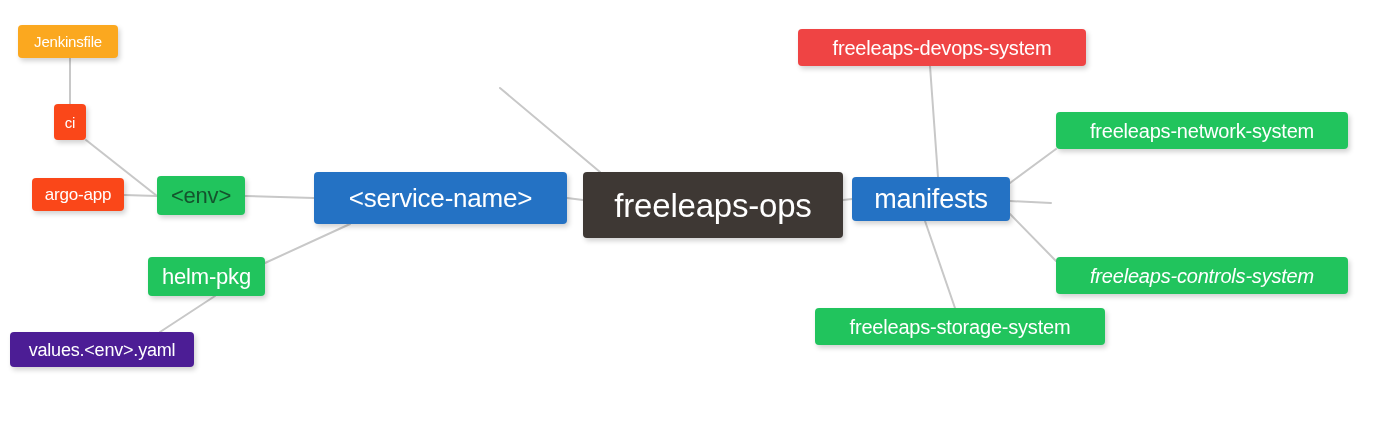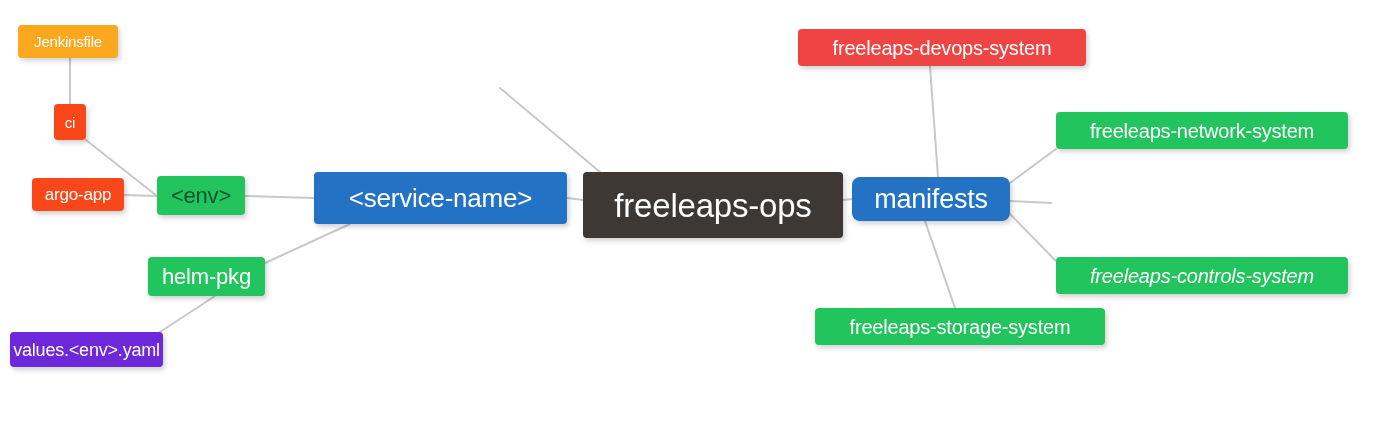--- a/index.html
+++ b/index.html
@@ -61,21 +61,21 @@
       <line x1="1010" y1="183" x2="1056" y2="149" stroke="#c8c8c8" stroke-width="2" stroke-linecap="round"></line>
       <line x1="1010" y1="201" x2="1051" y2="203" stroke="#c8c8c8" stroke-width="2" stroke-linecap="round"></line>
       <line x1="1010" y1="214" x2="1056" y2="261" stroke="#c8c8c8" stroke-width="2" stroke-linecap="round"></line>
       <line x1="925" y1="221" x2="955" y2="308" stroke="#c8c8c8" stroke-width="2" stroke-linecap="round"></line>
     </svg>
 <div class="node" style="left: 18px; top: 25px; width: 100px; height: 33px; background: rgb(251, 168, 31); color: rgb(255, 255, 255); font-size: 15px;">Jenkinsfile</div>
     <div class="node" style="left: 54px; top: 104px; width: 32px; height: 36px; background: rgb(250, 71, 25); color: rgb(255, 255, 255); font-size: 15px;">ci</div>
     <div class="node" style="left: 32px; top: 178px; width: 92px; height: 33px; background: rgb(250, 71, 25); color: rgb(255, 255, 255); font-size: 17px;">argo-app</div>
     <div class="node" style="left: 157px; top: 176px; width: 88px; height: 39px; background: rgb(33, 196, 93); color: #14532d; font-size: 22px;">&lt;env&gt;</div>
     <div class="node" style="left: 148px; top: 257px; width: 117px; height: 39px; background: rgb(33, 196, 93); color: rgb(255, 255, 255); font-size: 22px;">helm-pkg</div>
-    <div class="node" style="left: 10px; top: 332px; width: 153px; height: 35px; background: #6d28d9; color: rgb(255, 255, 255); font-size: 18px;">values.&lt;env&gt;.yaml</div>
+    <div class="node" style="left: 10px; top: 332px; width: 184px; height: 35px; background: #4c1d95; color: rgb(255, 255, 255); font-size: 18px;">values.&lt;env&gt;.yaml</div>
     <div class="node" style="left: 314px; top: 172px; width: 253px; height: 52px; background: rgb(36, 114, 196); color: rgb(255, 255, 255); font-size: 26px;">&lt;service-name&gt;</div>
     <div class="node" style="left: 583px; top: 172px; width: 260px; height: 66px; background: rgb(62, 56, 52); color: rgb(255, 255, 255); font-size: 33px;">freeleaps-ops</div>
-    <div class="node" style="left: 852px; top: 177px; width: 158px; height: 44px; background: rgb(36, 114, 196); color: rgb(255, 255, 255); font-size: 27px; border-radius: 8px;">manifests</div>
+    <div class="node" style="left: 852px; top: 177px; width: 158px; height: 44px; background: rgb(36, 114, 196); color: rgb(255, 255, 255); font-size: 27px;">manifests</div>
     <div class="node" style="left: 798px; top: 29px; width: 288px; height: 37px; background: #ef4444; color: rgb(255, 255, 255); font-size: 20px;">freeleaps-devops-system</div>
     <div class="node" style="left: 1056px; top: 112px; width: 292px; height: 37px; background: rgb(33, 196, 93); color: rgb(255, 255, 255); font-size: 20px;">freeleaps-network-system</div>
     <div class="node" style="left: 1056px; top: 257px; width: 292px; height: 37px; background: rgb(33, 196, 93); color: rgb(255, 255, 255); font-size: 20px; font-style: italic;">freeleaps-controls-system</div>
     <div class="node" style="left: 815px; top: 308px; width: 290px; height: 37px; background: rgb(33, 196, 93); color: rgb(255, 255, 255); font-size: 20px;">freeleaps-storage-system</div>
   </div>
 
 </body></html>

